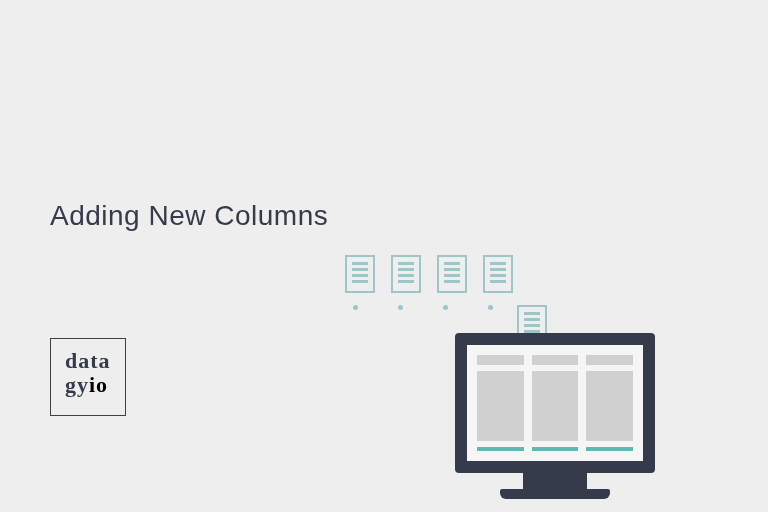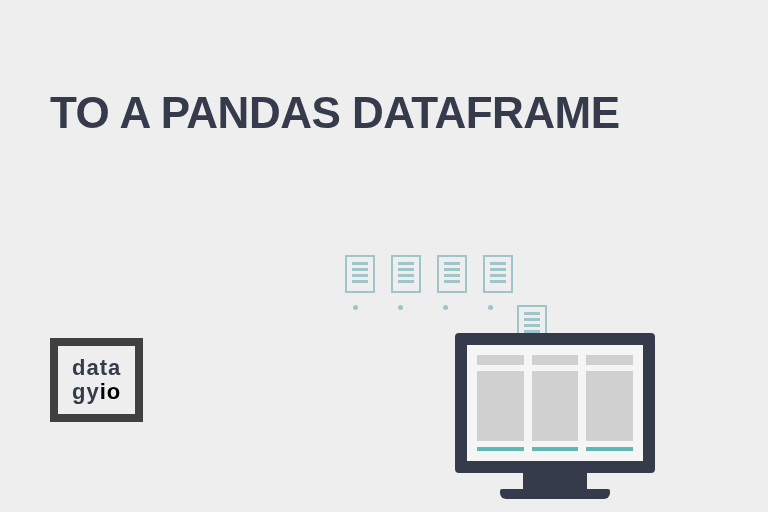--- a/index.html
+++ b/index.html
@@ -30,23 +30,23 @@
   font-size: 28px;
   font-weight: 400;
   color: #353b4a;
   line-height: 1.3;
   letter-spacing: 0.5px;
 }
 .logo {
   position: absolute;
   top: 338px;
   left: 50px;
-  border: 8px solid #404040;
-  padding: 10px 14px 10px 14px;
-  font-family: Liberation Sans, sans-serif;
+  border: 1px solid #404040;
+  padding: 10px 14px 18px 14px;
+  font-family: Liberation Serif, serif;
   font-weight: 700;
   font-size: 22px;
   letter-spacing: 1px;
   line-height: 1.1;
 }
 .logo .l1 { color: #353b4a; }
 .logo .l2 { color: #353b4a; }
 .logo .l2 .io { color: #000000; }
 .illus {
   position: absolute;
@@ -136,24 +136,24 @@
   height: 10px;
   background: #353b4a;
   margin: 0 auto;
   border-radius: 2px 2px 6px 6px;
 }
 </style>
 </head>
 <body>
 
 <div class="title">
-  <div>TO A PANDAS DATAFRAME</div>
 </div>
 
 <div class="subtitle">
+  <div>Adding New Columns</div>
 </div>
 
 <div class="logo">
   <div class="l1">data</div>
   <div class="l2"><span>gy</span><span class="io">io</span></div>
 </div>
 
 <div class="illus">
   <div class="doc d1"></div>
   <div class="doc d2"></div>

